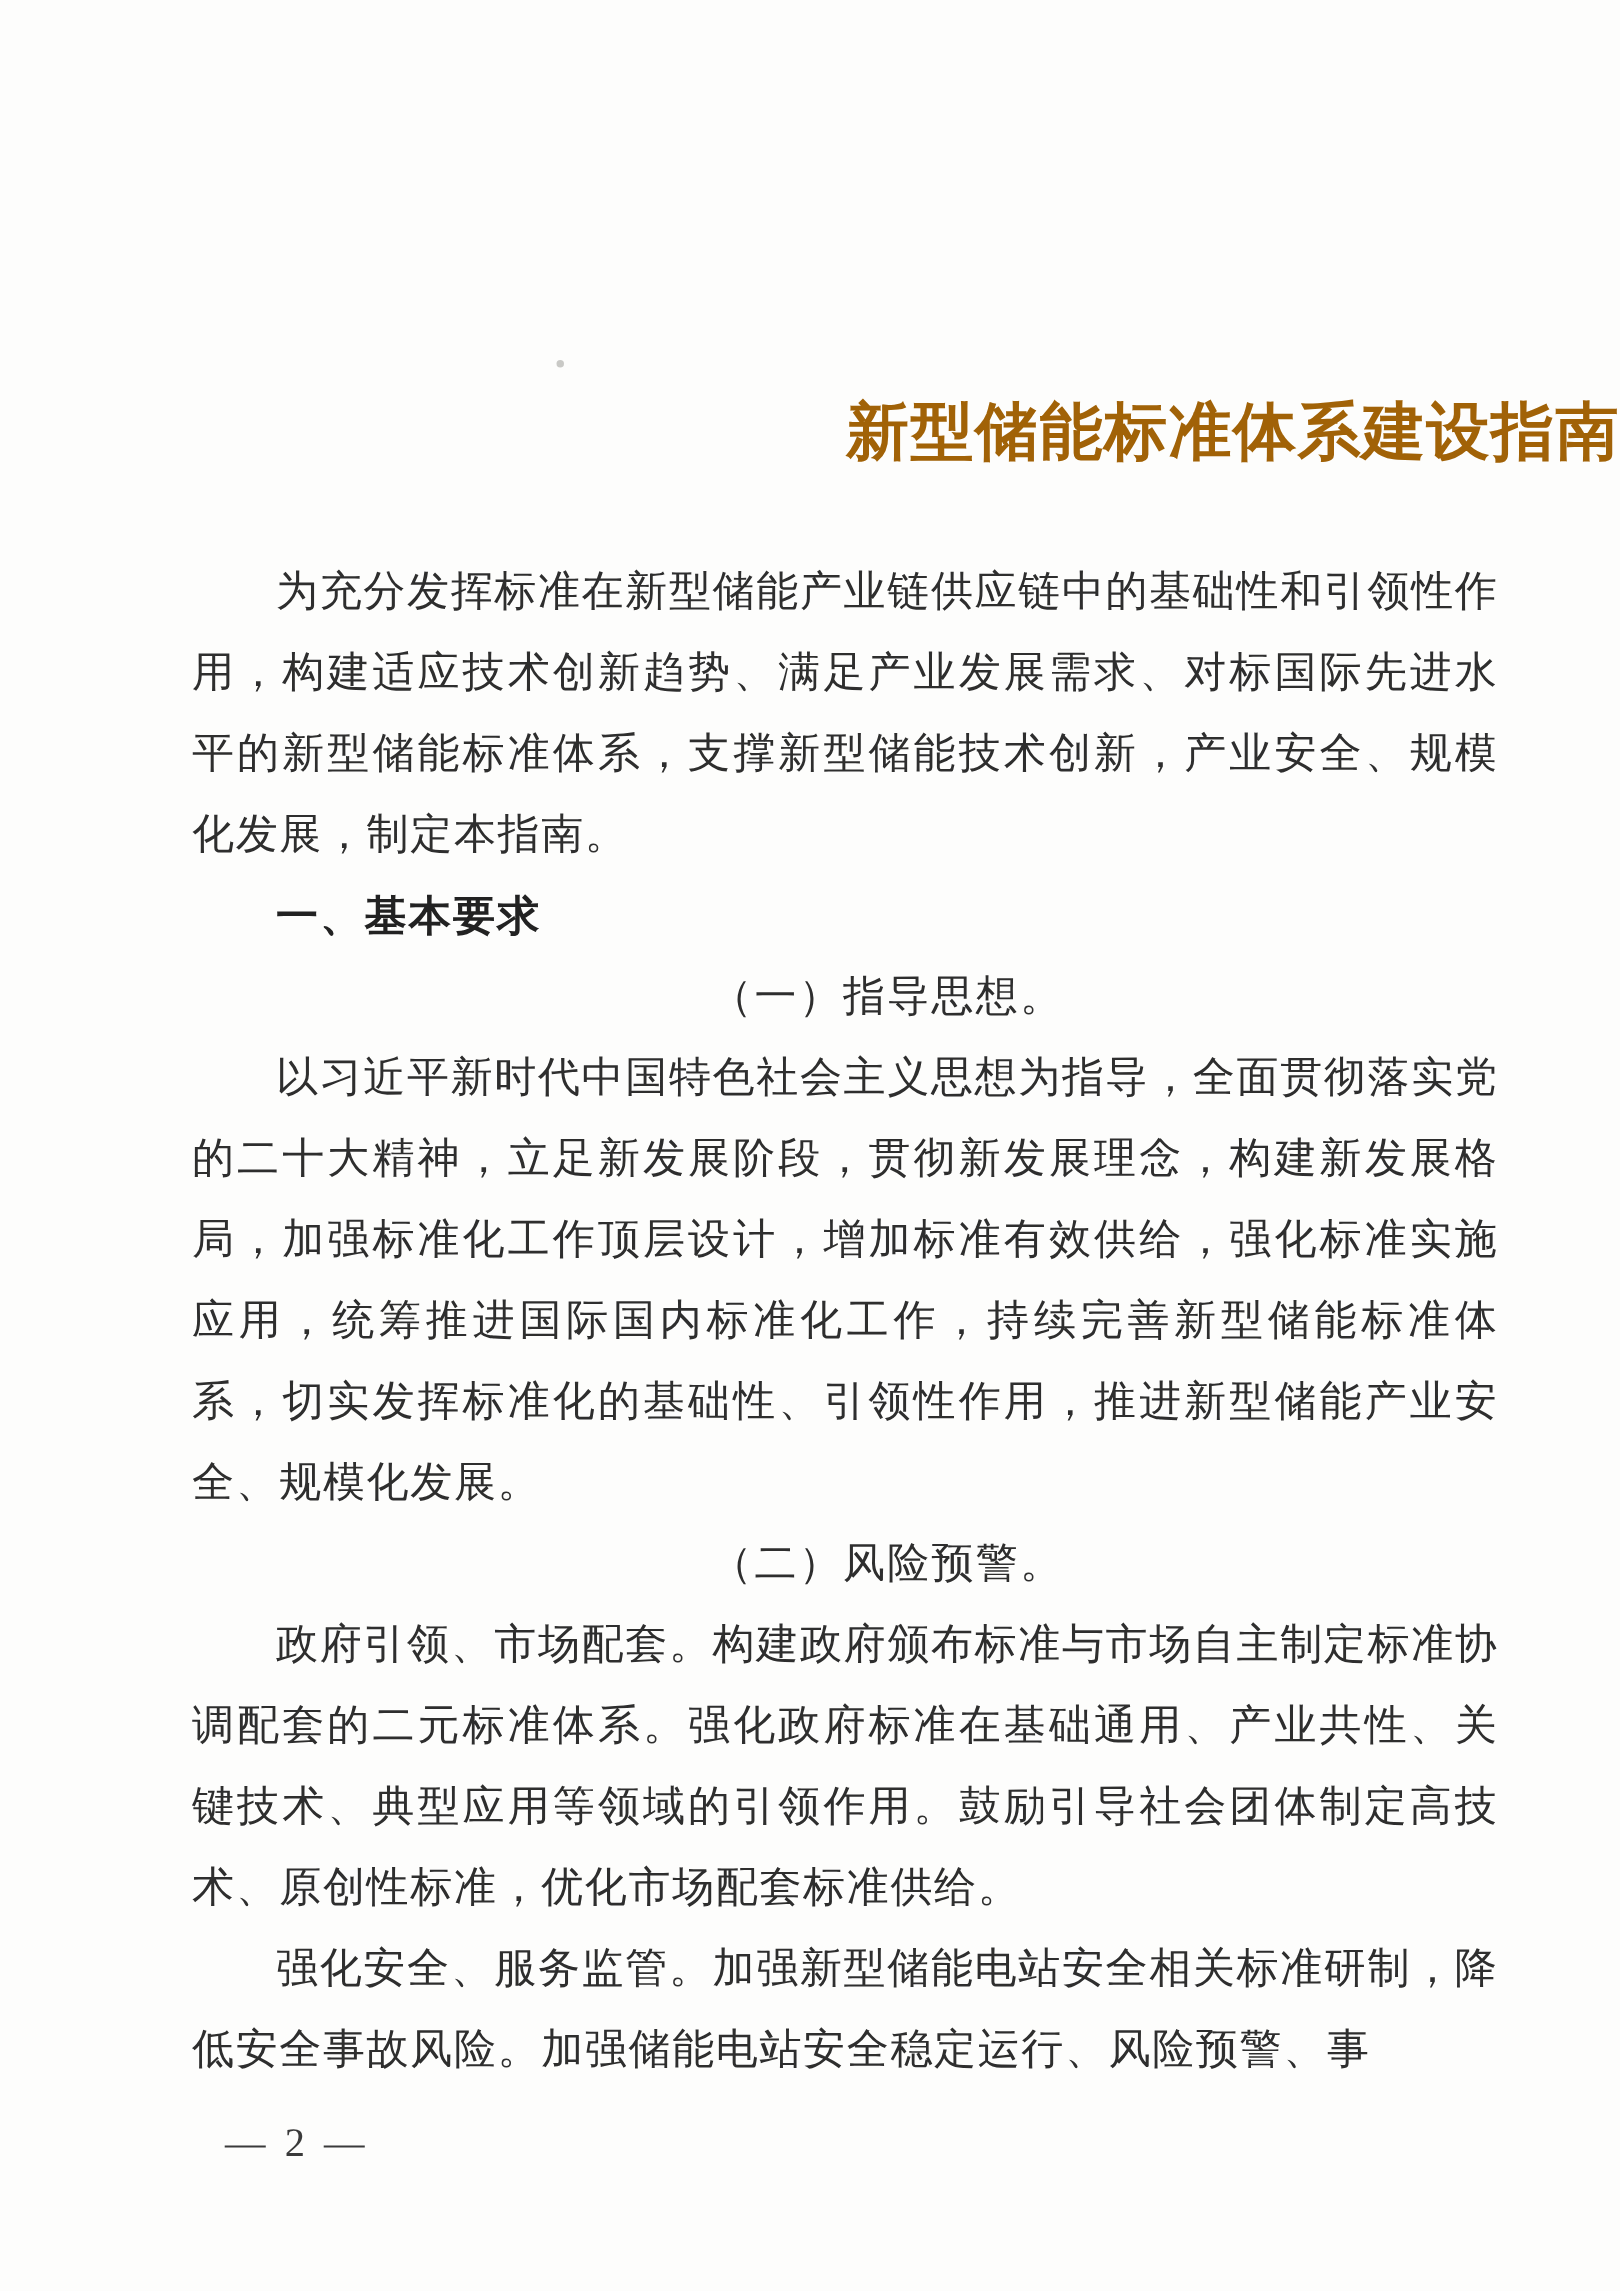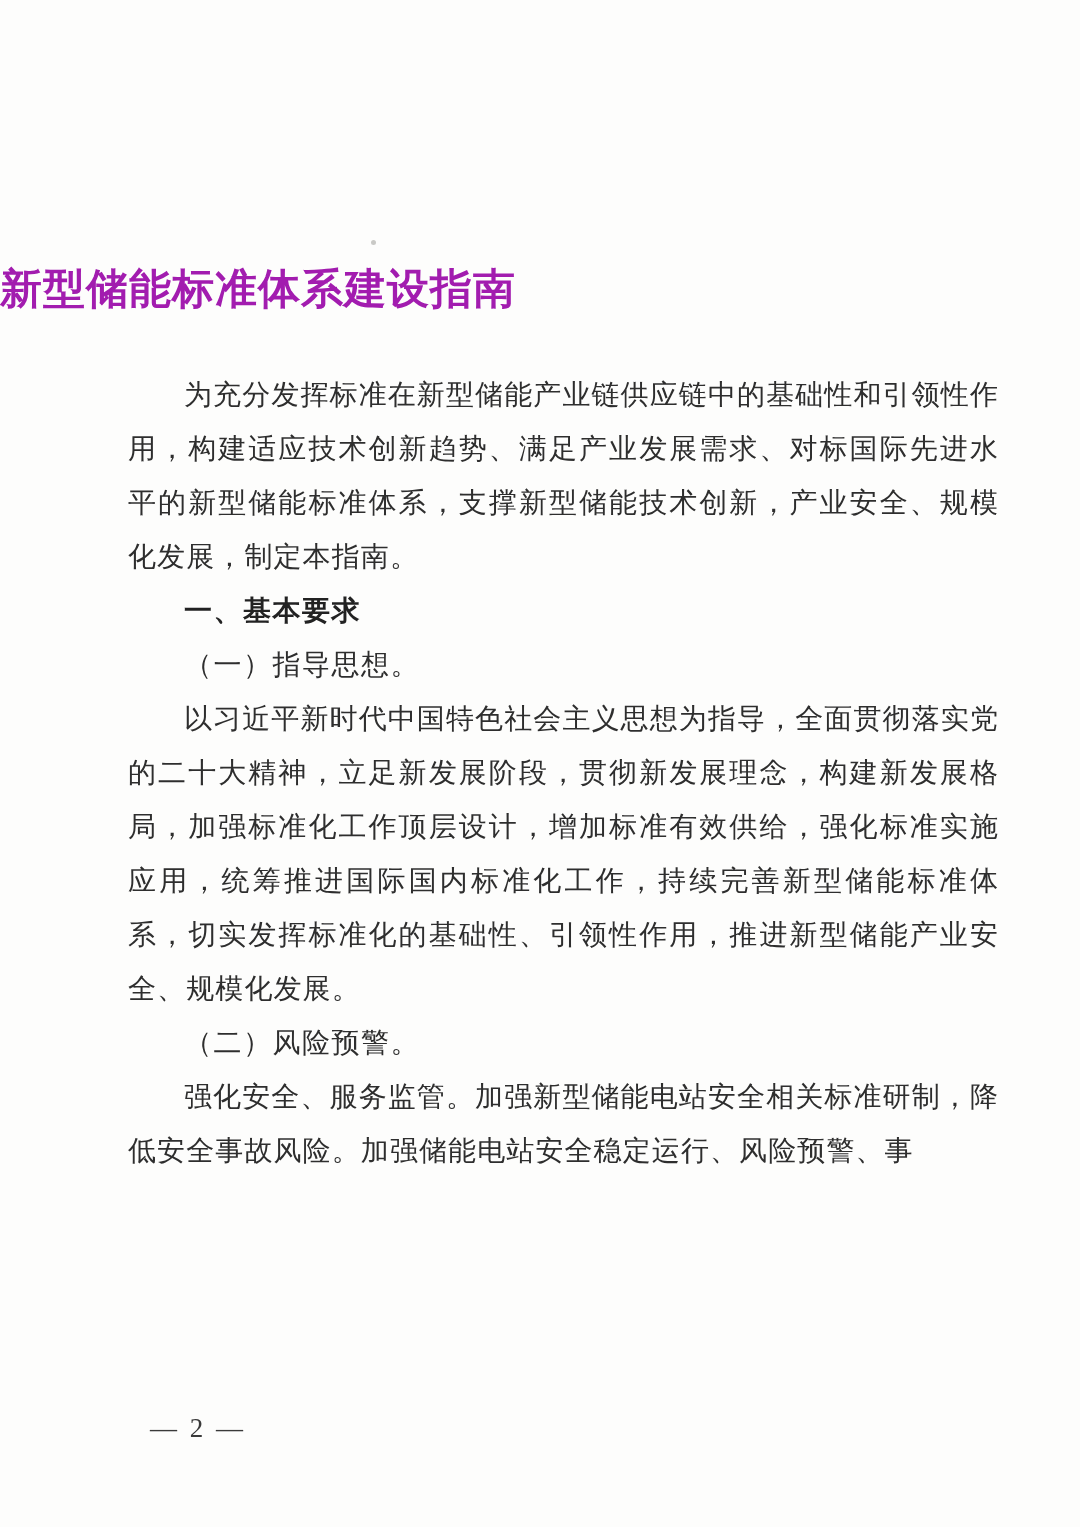--- a/index.html
+++ b/index.html
@@ -24,26 +24,26 @@
     position: absolute;
     left: 371px;
     top: 212px;
     width: 5px;
     height: 5px;
     border-radius: 50%;
     background: #c9c9c6;
   }
   .doc-title {
     padding-top: 230px;
-    text-align: left;
+    text-align: right;
     font-size: 42px;
     line-height: 62px;
     font-weight: bold;
     letter-spacing: 1px;
-    color: #a21caf;
+    color: #a16207;
     font-family: "Liberation Serif", "DejaVu Serif", serif;
   }
   .content {
     margin: 48px 81px 0 128px; 
     font-size: 28px;
     line-height: 54px;
     text-align: justify;
     text-justify: inter-character;
     letter-spacing: 1.1px;
     color: #2e2e2e;
@@ -62,21 +62,21 @@
     color: #222;
     font-family: "Liberation Sans", "DejaVu Sans", sans-serif;
     letter-spacing: 1.5px;
   }
   .h-level2 {
     margin: 0;
     font-size: 28px;
     line-height: 54px;
     font-weight: normal;
     text-indent: 2em;
-    text-align: left;
+    text-align: center;
     color: #2e2e2e;
     
     font-family: "Liberation Serif", "DejaVu Serif", serif;
     letter-spacing: 1.5px;
   }
   .page-number {
     position: absolute;
     left: 150px;
     top: 1382px;
     font-size: 27px;
@@ -100,20 +100,21 @@
     <p>为充分发挥标准在新型储能产业链供应链中的基础性和引领性作用，构建适应技术创新趋势、满足产业发展需求、对标国际先进水平的新型储能标准体系，支撑新型储能技术创新，产业安全、规模化发展，制定本指南。</p>
 
     <h2 class="h-level1">一、基本要求</h2>
 
     <h3 class="h-level2">（一）指导思想。</h3>
 
     <p>以习近平新时代中国特色社会主义思想为指导，全面贯彻落实党的二十大精神，立足新发展阶段，贯彻新发展理念，构建新发展格局，加强标准化工作顶层设计，增加标准有效供给，强化标准实施应用，统筹推进国际国内标准化工作，持续完善新型储能标准体系，切实发挥标准化的基础性、引领性作用，推进新型储能产业安全、规模化发展。</p>
 
     <h3 class="h-level2">（二）风险预警。</h3>
 
+    <p>政府引领、市场配套。构建政府颁布标准与市场自主制定标准协调配套的二元标准体系。强化政府标准在基础通用、产业共性、关键技术、典型应用等领域的引领作用。鼓励引导社会团体制定高技术、原创性标准，优化市场配套标准供给。</p>
 
     <p>强化安全、服务监管。加强新型储能电站安全相关标准研制，降低安全事故风险。加强储能电站安全稳定运行、风险预警、事</p>
 
   </div>
 
   <div class="page-number">— 2 —</div>
 
 </div>
 
 </body></html>

